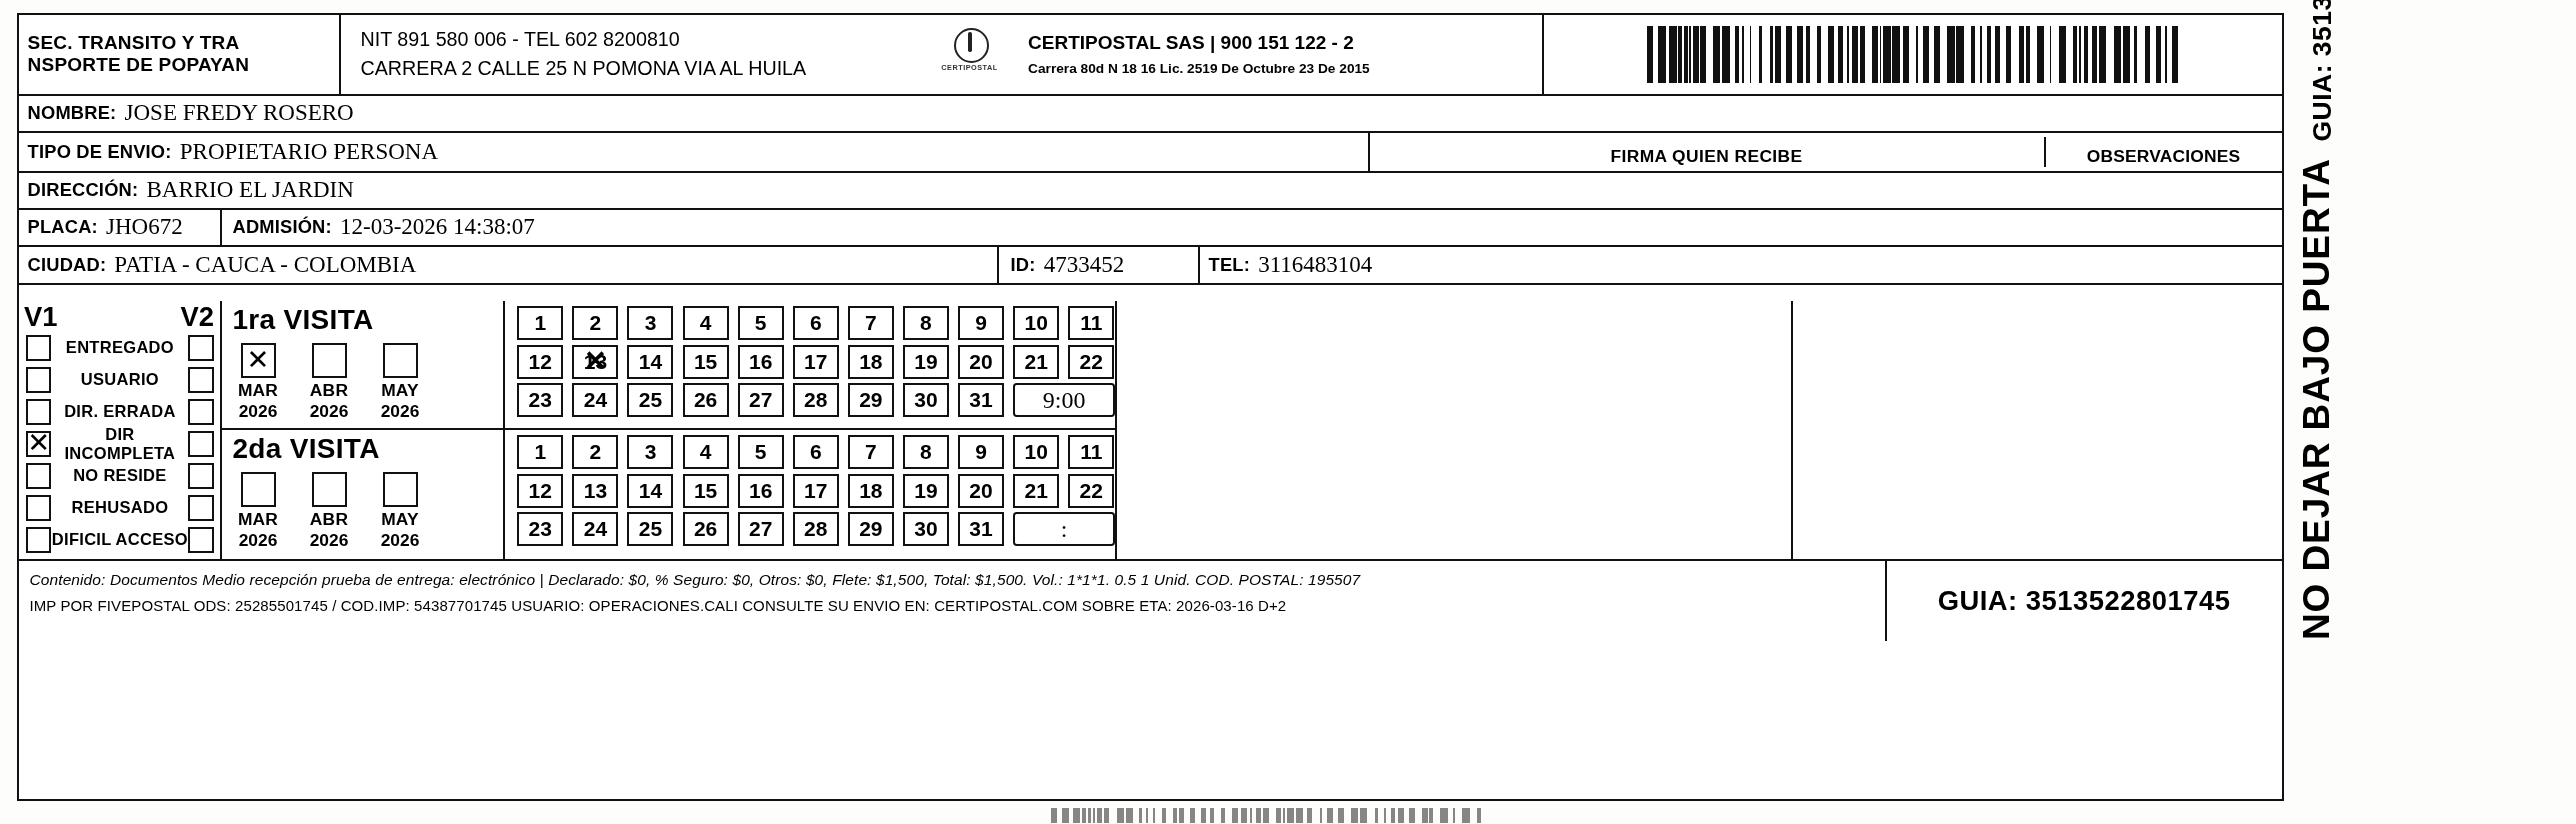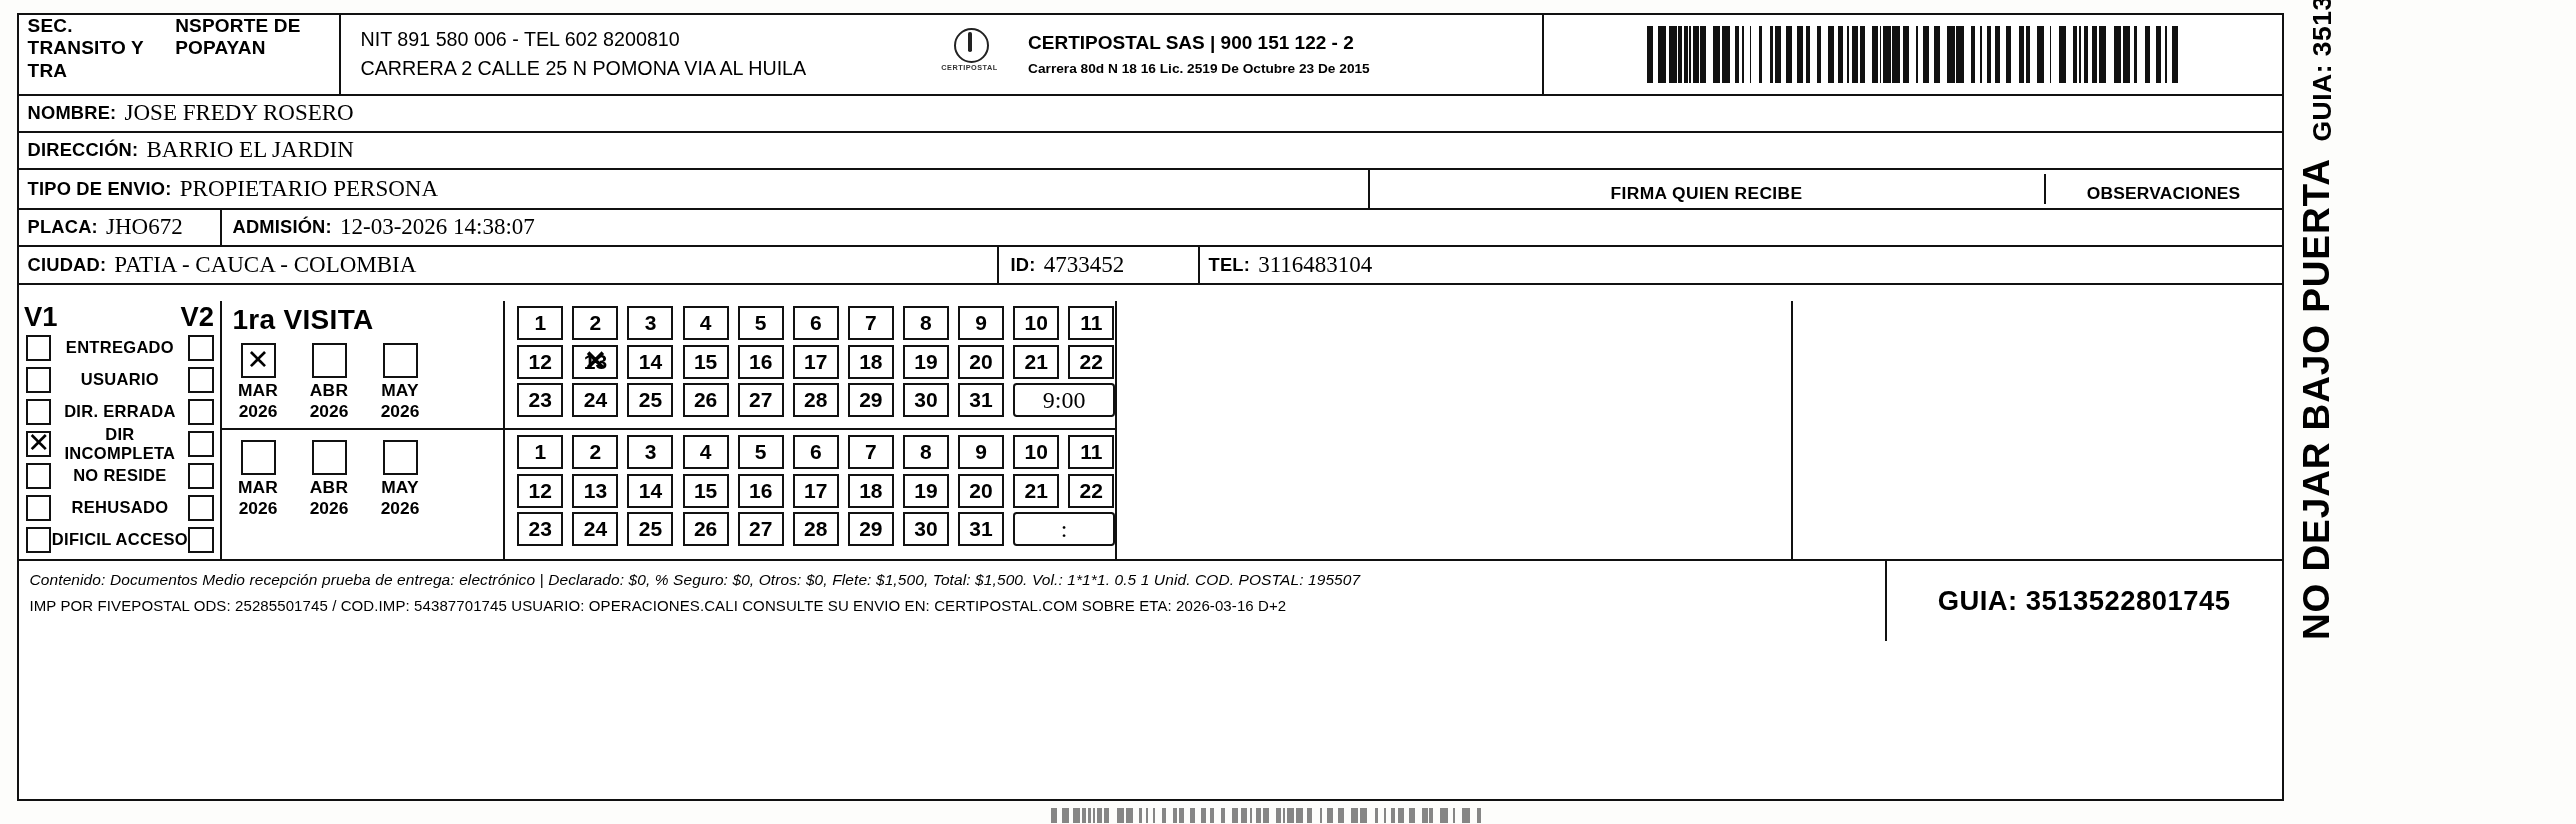--- a/index.html
+++ b/index.html
@@ -40,21 +40,21 @@
     align-items: stretch;
   }
   .hdr-cell {
     display: flex;
     align-items: center;
     box-sizing: border-box;
     padding: 0 9.1px;
   }
   .hdr-origin {
     width: 322px;
-    flex-direction: row;
+    flex-direction: column;
     align-items: flex-start;
     justify-content: center;
     font-size: 19px;
     font-weight: 700;
     letter-spacing: 0.2px;
     line-height: 1.18;
     border-right: 2.7px solid #111;
   }
   .hdr-nit {
     width: 585px;
@@ -496,32 +496,32 @@
             <span style="width: 5.5px;"></span>
           </div>
       </div>
     </div>
 
     <div class="trow r-nombre bb">
       <span class="lbl">NOMBRE:</span>
       <span class="val pen">JOSE FREDY ROSERO</span>
     </div>
 
-    <div class="trow r-direccion bb">
-      <span class="lbl">DIRECCIÓN:</span>
-      <span class="val pen">BARRIO EL JARDIN</span>
-    </div>
-
     <div class="trow r-tipo bb">
       <div class="left">
         <span class="lbl">TIPO DE ENVIO:</span>
         <span class="val pen">PROPIETARIO PERSONA</span>
       </div>
       <div class="firma-col">FIRMA QUIEN RECIBE</div>
       <div class="obs-col">OBSERVACIONES</div>
+    </div>
+
+    <div class="trow r-direccion bb">
+      <span class="lbl">DIRECCIÓN:</span>
+      <span class="val pen">BARRIO EL JARDIN</span>
     </div>
 
     <div class="trow r-placa bb">
       <div class="c-placa">
         <span class="lbl">PLACA:</span>
         <span class="val pen">JHO672</span>
       </div>
       <div class="c-adm">
         <span class="lbl">ADMISIÓN:</span>
         <span class="val pen">12-03-2026 14:38:07</span>
@@ -608,20 +608,21 @@
                 <div class="yr">2026</div>
               </div>
               <div class="month">
                 <div class="box"></div>
                 <div class="mn">MAY</div>
                 <div class="yr">2026</div>
               </div>
             </div>
         </div>
         <div class="vmid-half">
+          <div class="vmid-title">2da VISITA</div>
           <div class="month-row" id="v2-months">
               <div class="month">
                 <div class="box"></div>
                 <div class="mn">MAR</div>
                 <div class="yr">2026</div>
               </div>
               <div class="month">
                 <div class="box"></div>
                 <div class="mn">ABR</div>
                 <div class="yr">2026</div>

